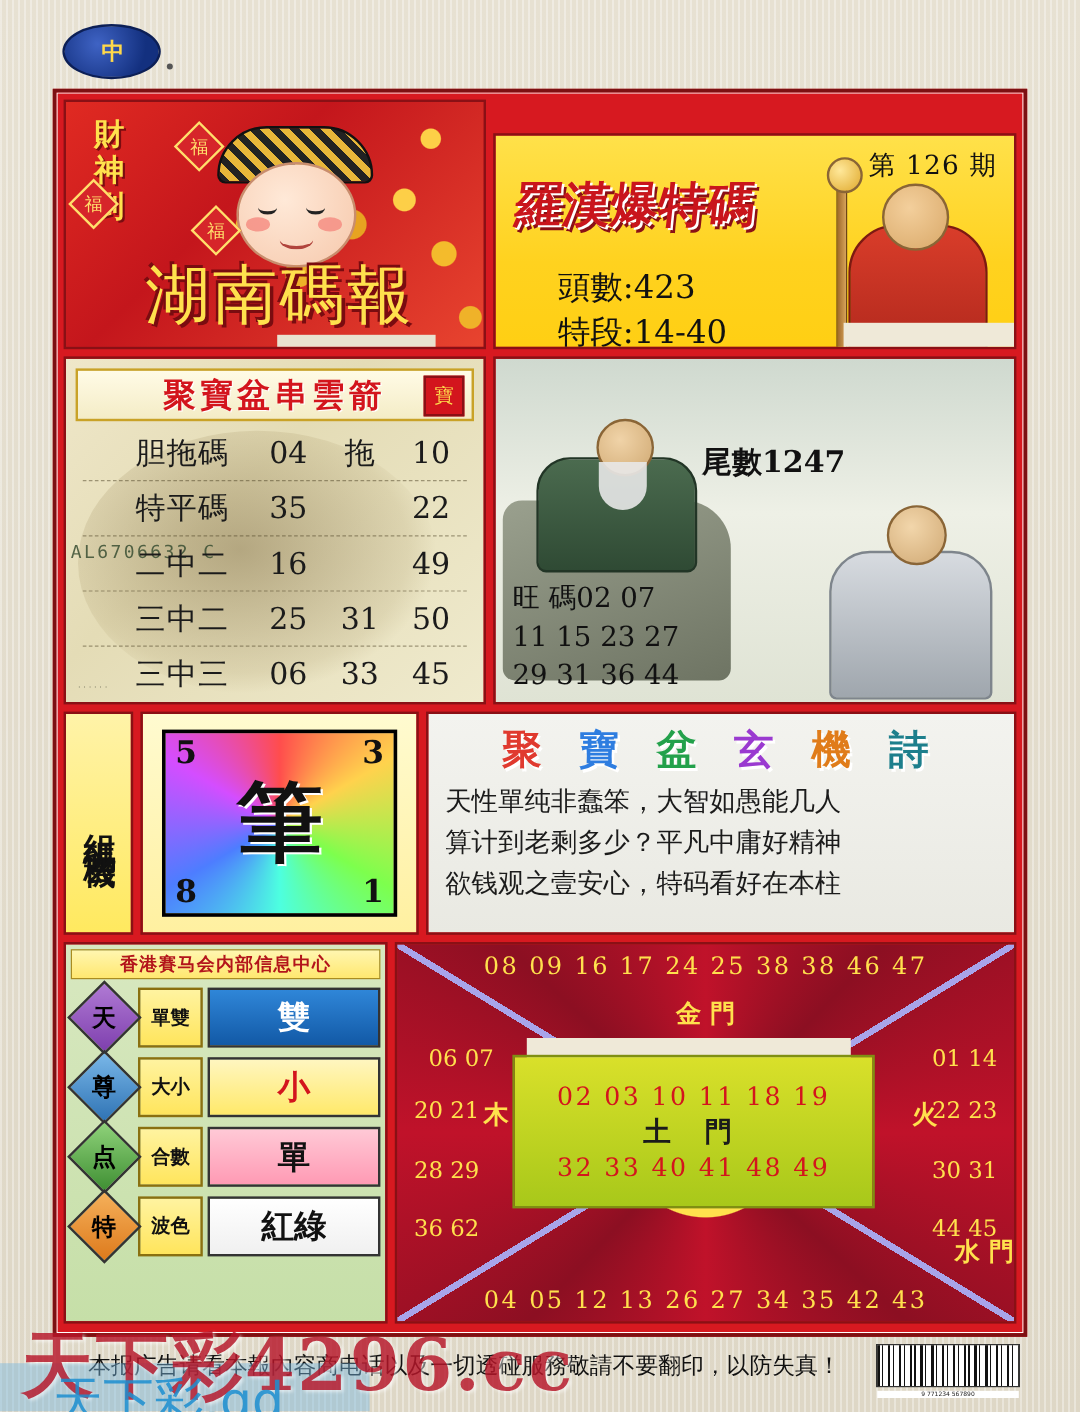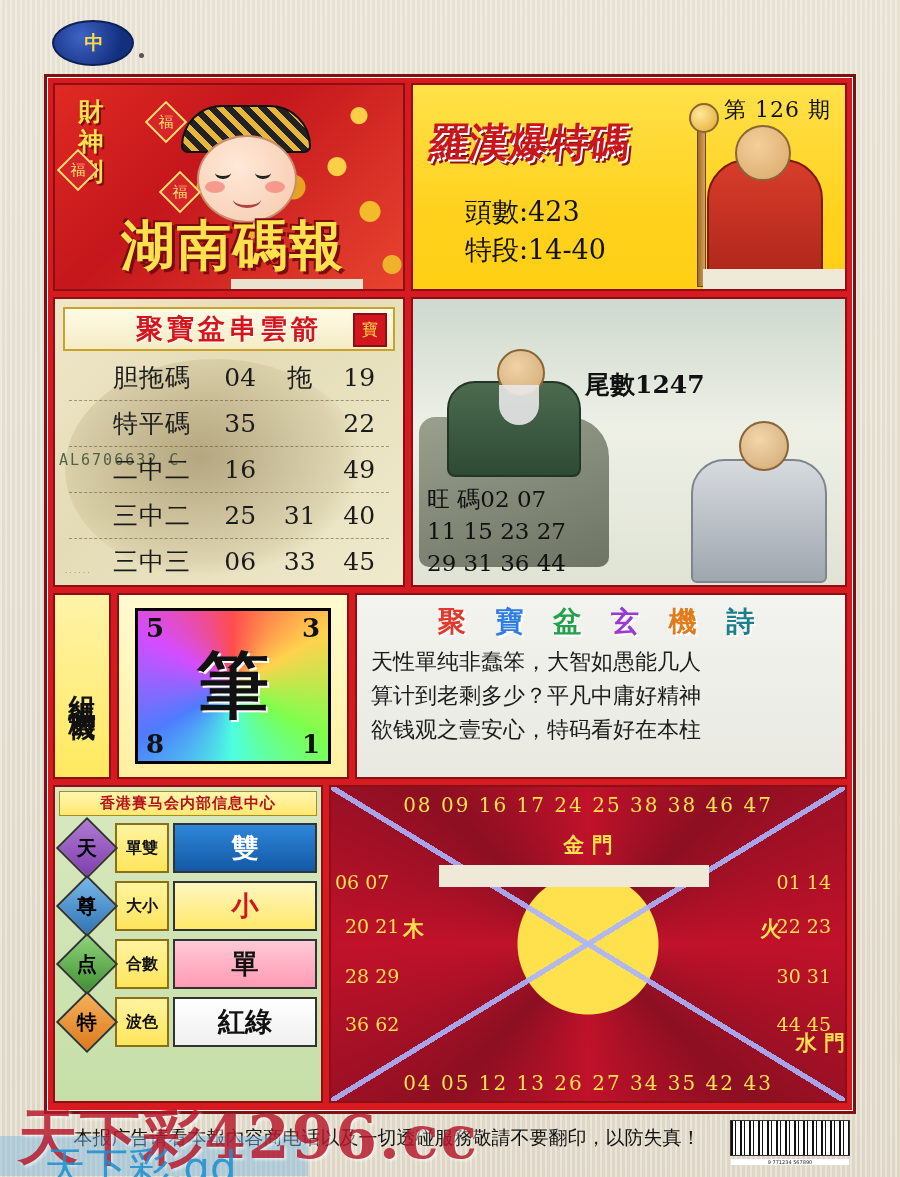--- a/index.html
+++ b/index.html
@@ -93,32 +93,33 @@
   .fu.b{left:96px;top:22px;}
   .fu.c{left:110px;top:92px;}
   .csd{
     position:absolute;left:14px;top:12px;width:44px;color:#ffe14d;
     font-family:"DejaVu Serif","Liberation Serif",serif;font-size:25px;line-height:30px;
     text-shadow:2px 2px 0 #7a0c10;font-weight:bold;text-align:center;
   }
   .mast-title{
     position:absolute;left:8px;bottom:6px;width:340px;text-align:center;
     font-family:"DejaVu Serif","Liberation Serif",serif;
-    font-size:54px;font-weight:bold;color:#ffe14d;
+    font-size:54px;font-weight:normal;color:#ffe14d;
     text-shadow:3px 3px 0 #7a0c10, -2px -2px 0 #7a0c10;
     letter-spacing:2px;
   }
   .mast-strip{
     position:absolute;left:176px;bottom:-14px;width:132px;height:24px;background:#e9e2cf;
   }
 
   .lohan{
     position:relative;flex:1;border:2px solid #8a1015;box-sizing:border-box;
     background:linear-gradient(180deg,#ffe14a,#ffd21f 60%,#ffcf13);
     overflow:hidden;
+    margin-top:28px;
   }
   .issue{
     position:absolute;right:14px;top:10px;font-size:22px;color:#111;
     font-family:"DejaVu Serif","Liberation Serif",serif;letter-spacing:1px;
   }
   .lohan-title{
     position:absolute;left:16px;top:30px;font-size:40px;font-weight:bold;
     font-family:"DejaVu Serif","Liberation Serif",serif;
     color:#c9151c;text-shadow:2px 2px 0 #fff,4px 4px 0 #8a1015;
     transform:skewX(-6deg);
@@ -251,21 +252,21 @@
   .bi .c.tr{right:8px;top:2px;}
   .bi .c.bl{left:8px;bottom:2px;}
   .bi .c.br{right:8px;bottom:2px;}
   .poem{
     position:relative;flex:1;border:2px solid #8a1015;box-sizing:border-box;
     background:linear-gradient(180deg,#f3f3ef,#e9e9e2);
     overflow:hidden;
   }
   .poem-title{
     text-align:center;margin-top:8px;
-    font-family:"DejaVu Serif","Liberation Serif",serif;font-size:28px;font-weight:bold;
+    font-family:"DejaVu Serif","Liberation Serif",serif;font-size:33px;font-weight:bold;
     letter-spacing:10px;
   }
   .poem-title span{text-shadow:2px 2px 0 #fff;}
   .pt1{color:#e03a2f;}.pt2{color:#2e7de0;}.pt3{color:#23a14b;}
   .pt4{color:#9a3ad0;}.pt5{color:#e07c1a;}.pt6{color:#1d7f8c;}
   .poem-lines{
     margin:4px 14px 0 14px;
     font-family:"DejaVu Serif","Liberation Serif",serif;
     font-size:22px;line-height:34px;color:#1b1b1b;
   }
@@ -324,21 +325,21 @@
       linear-gradient(to bottom left, rgba(160,170,255,0) 49.5%, rgba(170,180,255,.9) 49.5% 50.5%, rgba(160,170,255,0) 50.5%);
   }
   .gtop{position:absolute;top:6px;left:0;width:100%;text-align:center;color:#ffe14d;font-size:20px;letter-spacing:2px;}
   .gbot{position:absolute;bottom:6px;left:0;width:100%;text-align:center;color:#ffe14d;font-size:20px;letter-spacing:2px;}
   .gdir{position:absolute;color:#ffe14d;font-size:21px;font-weight:bold;}
   .g-metal{top:44px;left:0;width:100%;text-align:center;}
   .g-water{bottom:44px;left:0;width:100%;text-align:right;}
   .g-wood{left:72px;top:128px;}
   .g-fire{right:64px;top:128px;}
   .gnum{position:absolute;color:#ffe14d;font-size:19px;}
-  .gn1{left:4px;top:84px;}
+  .gn1{left:26px;top:84px;}
   .gn2{left:14px;top:128px;}
   .gn3{left:14px;top:178px;}
   .gn4{left:14px;top:226px;}
   .gn5{right:14px;top:84px;}
   .gn6{right:14px;top:128px;}
   .gn7{right:14px;top:178px;}
   .gn8{right:14px;top:226px;}
   .center{
     position:absolute;left:96px;top:92px;width:298px;height:124px;
     background:linear-gradient(180deg,#d9e02a,#a8c81a);
@@ -448,39 +449,39 @@
         <div class="serial">AL6706632 C</div>
         <div class="money-head">
           <div class="t">聚寶盆串雲箭</div>
           <div class="seal">寶</div>
         </div>
         <div class="money-rows">
           <div class="mrow">
             <div class="lbl">胆拖碼</div>
             <div class="n">04</div>
             <div class="n">拖</div>
-            <div class="n">19</div>
+            <div class="n">10</div>
           </div>
           <div class="mrow hr-dash">
             <div class="lbl">特平碼</div>
             <div class="n">35</div>
             <div class="n"></div>
             <div class="n">22</div>
           </div>
           <div class="mrow hr-dash">
             <div class="lbl">二中二</div>
             <div class="n">16</div>
             <div class="n"></div>
             <div class="n">49</div>
           </div>
           <div class="mrow hr-dash">
             <div class="lbl">三中二</div>
             <div class="n">25</div>
             <div class="n">31</div>
-            <div class="n">40</div>
+            <div class="n">50</div>
           </div>
           <div class="mrow hr-dash">
             <div class="lbl">三中三</div>
             <div class="n">06</div>
             <div class="n">33</div>
             <div class="n">45</div>
           </div>
         </div>
         <div class="serial2">· · · · · ·</div>
       </div>
@@ -591,20 +592,25 @@
         <div class="gdir g-water">水 門</div>
         <div class="gnum gn1">06 07</div>
         <div class="gnum gn2">20 21</div>
         <div class="gnum gn3">28 29</div>
         <div class="gnum gn4">36 62</div>
         <div class="gnum gn5">01 14</div>
         <div class="gnum gn6">22 23</div>
         <div class="gnum gn7">30 31</div>
         <div class="gnum gn8">44 45</div>
         <div class="center-strip"></div>
+        <div class="center">
+          <div class="ln">02 03 10 11 18 19</div>
+          <div class="tu">土 門</div>
+          <div class="ln">32 33 40 41 48 49</div>
+        </div>
         <div class="gbot">04 05 12 13 26 27 34 35 42 43</div>
       </div>
     </div>
 
   </div>
 
   <div class="footer">
     <div class="txt">本报广告请看本報內容商电话以及一切透碰服務敬請不要翻印，以防失真！</div>
     <div class="barcode">
       <div class="cap">9 771234 567890</div>

